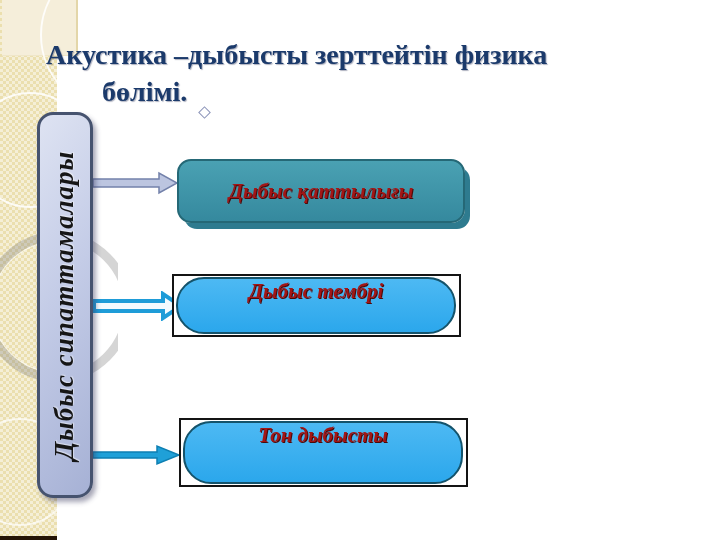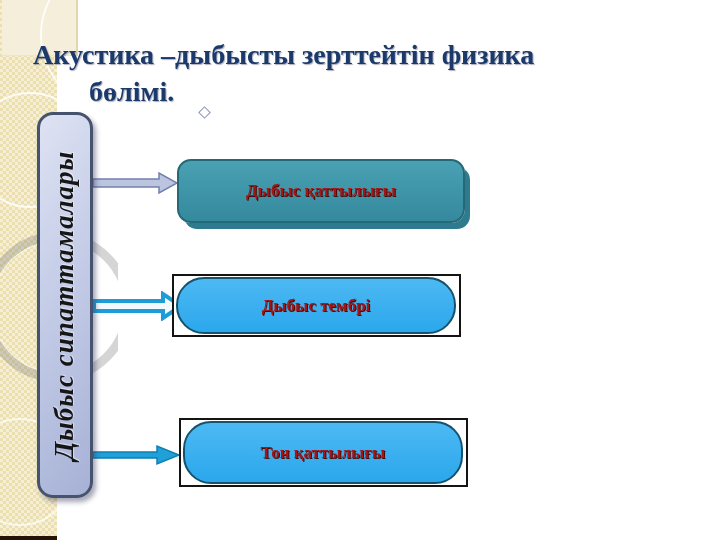--- a/index.html
+++ b/index.html
@@ -23,23 +23,24 @@
   }
   .deco{position:absolute;left:0;top:0;width:118px;height:536px;overflow:hidden;z-index:2;pointer-events:none;}
   .ring{position:absolute;border-radius:50%;}
   .ring-a{left:40px;top:-42px;width:150px;height:150px;border:2px solid rgba(255,255,255,.85);}
   .ring-b{left:-28px;top:92px;width:112px;height:112px;border:2px solid rgba(255,255,255,.85);}
   .ring-c{left:-18px;top:232px;width:132px;height:132px;border:9px solid rgba(125,125,125,.32);box-shadow:inset 0 0 0 1px rgba(255,255,255,.6);}
   .ring-d{left:-34px;top:418px;width:104px;height:104px;border:2px solid rgba(255,255,255,.7);}
 
   
   .title{
-    position:absolute;left:33px;top:36px;width:640px;z-index:5;
+    position:absolute;left:21px;top:36px;width:640px;z-index:5;
     color:#1B3A6B;font-weight:bold;font-size:28px;line-height:37px;
     text-shadow:1px 1px 1px rgba(20,30,70,.35);
+    padding-left:25px;
   }
   .title .line2{margin-left:56px;}
   .anchor-diamond{
     position:absolute;left:200px;top:108px;width:7px;height:7px;z-index:5;
     border:1px solid #8A93B8;background:#fff;transform:rotate(45deg);
   }
 
   
   .vbox{
     position:absolute;left:37px;top:112px;width:56px;height:386px;z-index:4;
@@ -49,41 +50,41 @@
     display:flex;align-items:center;justify-content:center;
   }
   .vbox span{
     transform:rotate(-90deg);white-space:nowrap;
     font-style:italic;font-weight:bold;font-size:27px;letter-spacing:1px;
     color:#161616;text-shadow:1px 1px 1px rgba(255,255,255,.5);
   }
 
   
   .box-label{
-    font-weight:bold;font-size:17px;
+    font-style:italic;font-weight:bold;font-size:21px;
     color:#A21616;text-shadow:1px 1px 0 #4A0A0A;
     white-space:nowrap;
   }
   .box-teal{
     position:absolute;left:177px;top:159px;width:288px;height:64px;z-index:4;
     border:2px solid #256876;border-radius:14px;box-sizing:border-box;
     background:linear-gradient(#4AA1B3,#35899E);
     box-shadow:6px 7px 0 -1px #2E7B8F;
     display:flex;align-items:center;justify-content:center;
   }
   .frame{
     position:absolute;background:#ffffff;border:2px solid #141414;box-sizing:border-box;z-index:4;
   }
   .frame2{left:172px;top:274px;width:289px;height:63px;}
   .frame3{left:179px;top:418px;width:289px;height:69px;}
   .box-blue{
     position:absolute;top:1px;left:2px;right:3px;bottom:1px;
     border:2px solid #14536B;border-radius:28px;box-sizing:border-box;
     background:linear-gradient(#4DB9F3,#2BA7EC);
-    display:flex;align-items:center;justify-content:center;
+    display:flex;justify-content:center;
   }
 
   .arrow{position:absolute;z-index:3;}
   .arrow1{left:93px;top:170px;}
   .arrow2{left:93px;top:291px;}
   .arrow3{left:93px;top:442px;}
 </style>
 </head>
 <body>
 
@@ -124,15 +125,15 @@
 </div>
 
 <div class="frame frame2">
   <div class="box-blue">
     <span class="box-label">Дыбыс тембрі</span>
   </div>
 </div>
 
 <div class="frame frame3">
   <div class="box-blue">
-    <span class="box-label">Тон қаттылығы</span>
+    <span class="box-label">Тон дыбысты</span>
   </div>
 </div>
 
 </body></html>

